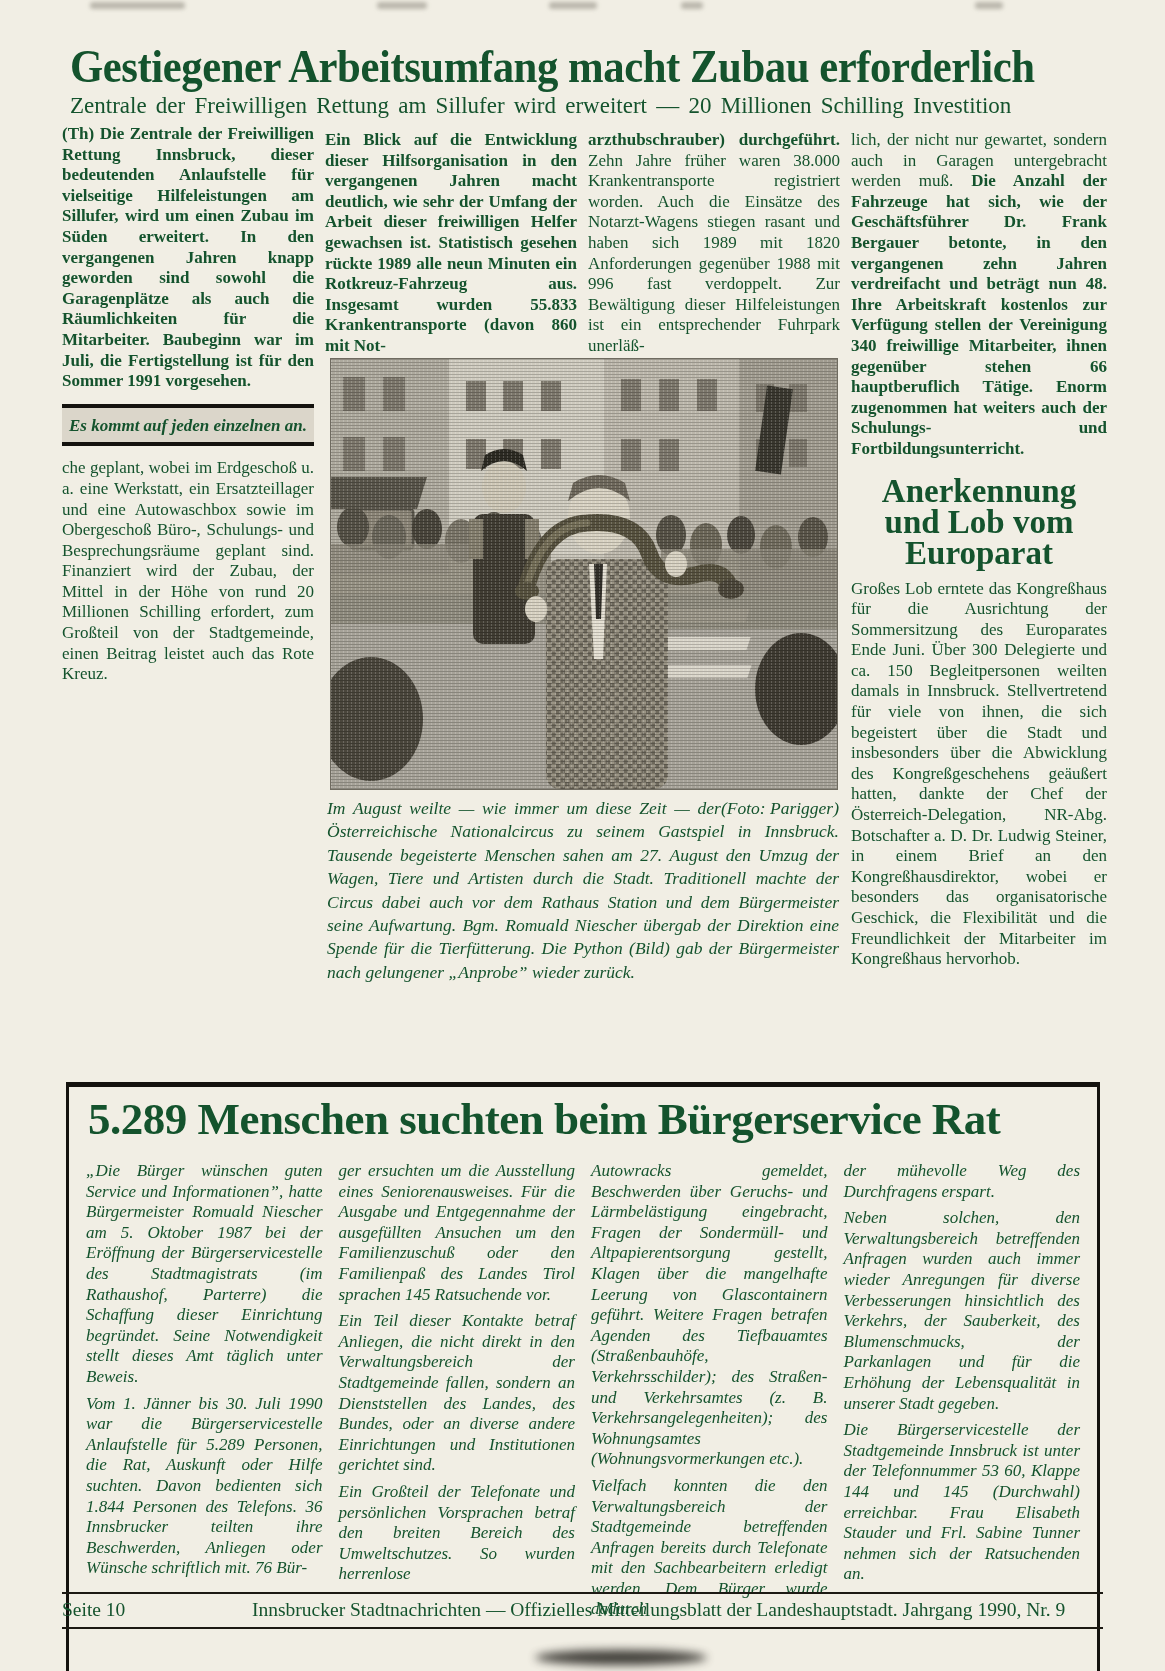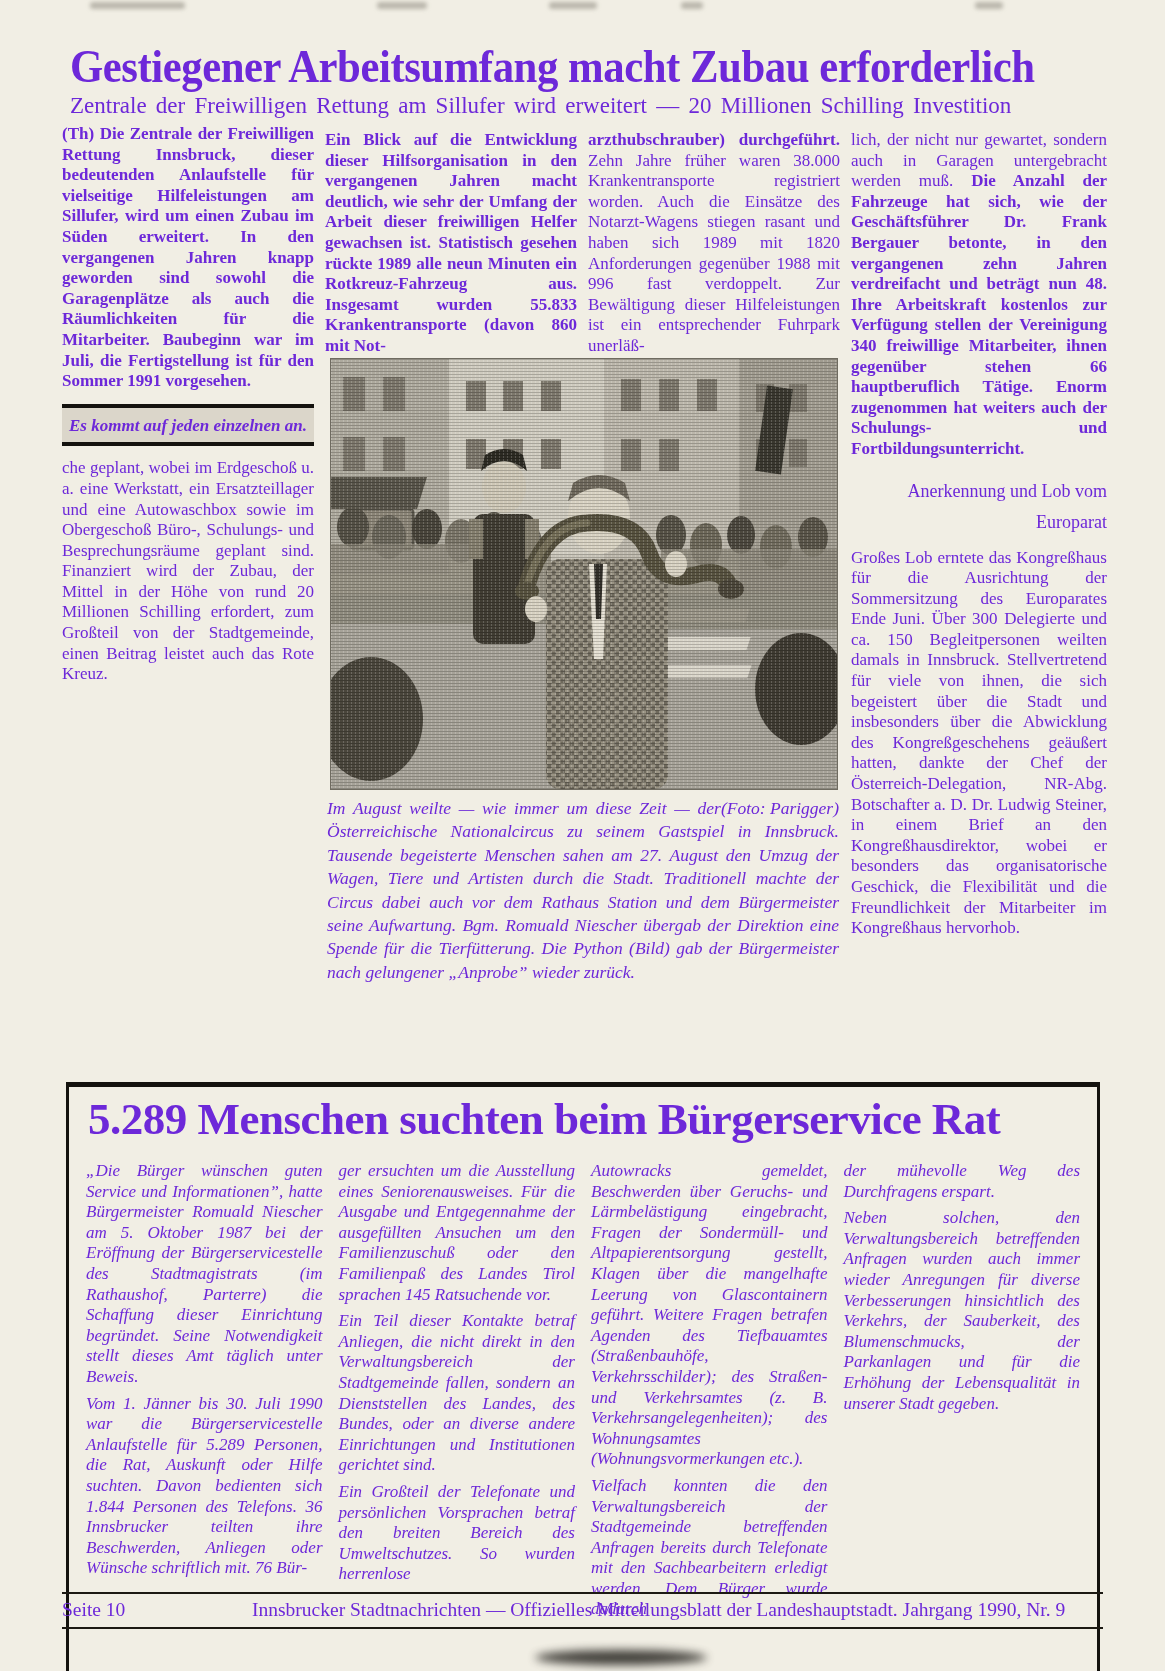--- a/index.html
+++ b/index.html
@@ -1,18 +1,18 @@
 <!DOCTYPE html>
 <html lang="de"><head>
 <meta charset="utf-8">
 <style>
   html,body { margin:0; padding:0; background:#888; }
   .sheet {
     position:relative; width:1165px; height:1671px; margin:0 auto;
-    background:#f1eee4; color:#6d28d9; overflow:hidden;
+    background:#f1eee4; color:#14532d; overflow:hidden;
     font-family:"Liberation Serif", serif;
   }
   
   .h1 {
     position:absolute; left:70px; top:40px; width:1040px;
     font-size:46px; font-weight:bold; white-space:nowrap;
     letter-spacing:-0.5px; transform:scaleX(0.93); transform-origin:left top;
   }
   .subhead1 {
     position:absolute; left:70px; top:93px; width:1040px;
@@ -28,22 +28,22 @@
   .col2 { left:325px; top:130px; width:252px; height:228px; overflow:hidden; }
   .col3 { left:588px; top:130px; width:252px; height:228px; overflow:hidden; }
   .col4 { left:851px; top:130px; width:256px; }
   .quote-box {
     background:#dbd6ca; border-top:4px solid #14120e; border-bottom:4px solid #14120e;
     padding:8px 5px 6px 7px; margin:12px 0 12px 0;
     font-weight:bold; font-style:italic;
   }
   .quote-box p { margin:0; }
   .col4-subhead {
-    font-size:18px; line-height:31px; font-weight:normal;
-    text-align:right; margin:16px 0 10px 0;
+    font-size:33px; line-height:31px; font-weight:bold;
+    text-align:center; margin:16px 0 10px 0;
   }
   
   .photo {
     position:absolute; left:331px; top:359px; width:506px; height:430px;
     background:#b7b3a8; outline:1px solid #6f6b60;
   }
   .photo svg { display:block; width:100%; height:100%; }
   .grain {
     position:absolute; inset:0; pointer-events:none; opacity:.18;
     background:repeating-linear-gradient(0deg,#000 0 1px,transparent 1px 3px),
@@ -234,20 +234,21 @@
         <p>Ein Teil dieser Kontakte betraf Anliegen, die nicht direkt in den Verwaltungsbereich der Stadtgemeinde fallen, sondern an Dienststellen des Landes, des Bundes, oder an diverse andere Einrichtungen und Institutionen gerichtet sind.</p>
         <p>Ein Großteil der Telefonate und persönlichen Vorsprachen betraf den breiten Bereich des Umweltschutzes. So wurden herrenlose</p>
       </div>
       <div class="a2col">
         <p>Autowracks gemeldet, Beschwerden über Geruchs- und Lärmbelästigung eingebracht, Fragen der Sondermüll- und Altpapierentsorgung gestellt, Klagen über die mangelhafte Leerung von Glascontainern geführt. Weitere Fragen betrafen Agenden des Tiefbauamtes (Straßenbauhöfe, Verkehrsschilder); des Straßen- und Verkehrsamtes (z. B. Verkehrsangelegenheiten); des Wohnungsamtes (Wohnungsvormerkungen etc.).</p>
         <p>Vielfach konnten die den Verwaltungsbereich der Stadtgemeinde betreffenden Anfragen bereits durch Telefonate mit den Sachbearbeitern erledigt werden. Dem Bürger wurde dadurch</p>
       </div>
       <div class="a2col">
         <p>der mühevolle Weg des Durchfragens erspart.</p>
         <p>Neben solchen, den Verwaltungsbereich betreffenden Anfragen wurden auch immer wieder Anregungen für diverse Verbesserungen hinsichtlich des Verkehrs, der Sauberkeit, des Blumenschmucks, der Parkanlagen und für die Erhöhung der Lebensqualität in unserer Stadt gegeben.</p>
+        <p>Die Bürgerservicestelle der Stadtgemeinde Innsbruck ist unter der Telefonnummer 53 60, Klappe 144 und 145 (Durchwahl) erreichbar. Frau Elisabeth Stauder und Frl. Sabine Tunner nehmen sich der Ratsuchenden an.</p>
       </div>
     </div>
   </div>
 
   <div class="footer">
     <div class="page-num">Seite 10</div>
     <div class="masthead">Innsbrucker Stadtnachrichten — Offizielles Mitteilungsblatt der Landeshauptstadt. Jahrgang 1990, Nr. 9</div>
   </div>
 
   <div class="blob"></div>

